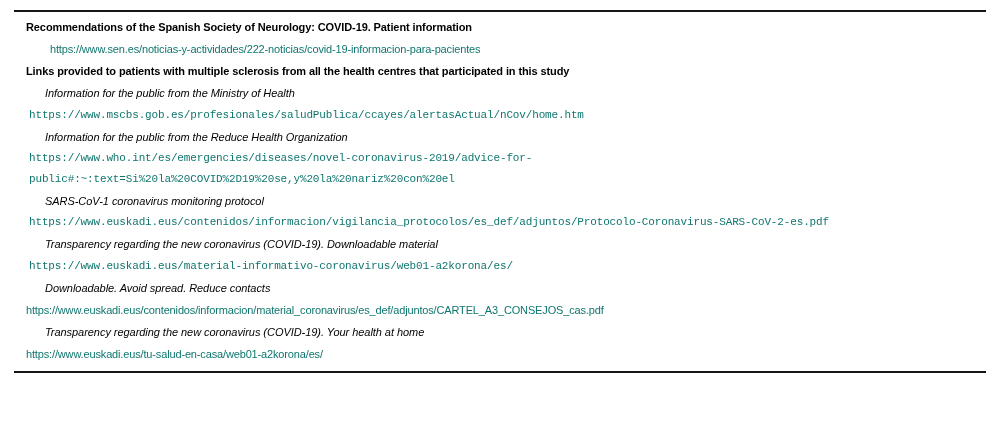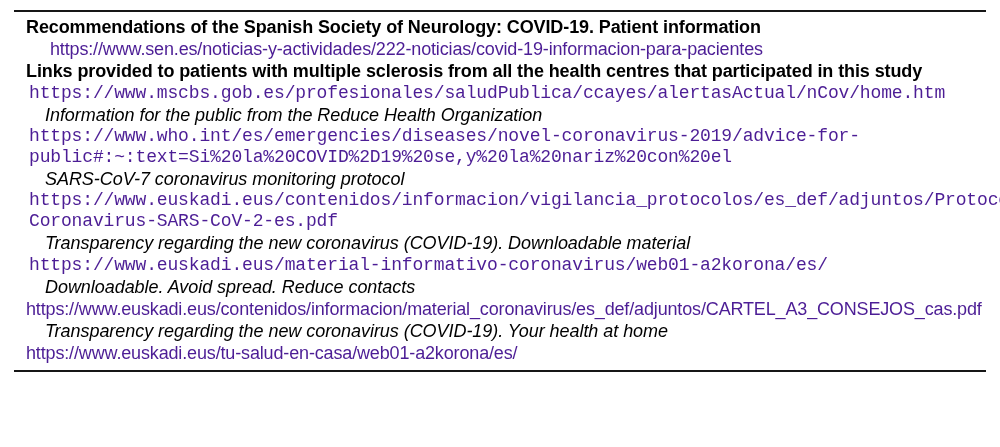--- a/index.html
+++ b/index.html
@@ -21,38 +21,38 @@
     top: 10px;
     width: 972px;
     border-top: 2px solid #161616;
     border-bottom: 2px solid #161616;
     box-sizing: border-box;
     padding-top: 4px;
     padding-bottom: 6px;
   }
   .row {
     line-height: 22px;
-    font-size: 18px;
+    font-size: 11px;
     white-space: nowrap;
   }
   .row.wrap {
     white-space: normal;
   }
   .heading {
     font-weight: bold;
     padding-left: 12px;
     letter-spacing: -0.1px;
   }
   .subhead {
     font-style: italic;
     padding-left: 31px;
     letter-spacing: -0.05px;
   }
   .link {
-    color: #4c1d95;
+    color: #0f766e;
     padding-left: 12px;
     letter-spacing: -0.15px;
   }
   .link.indent-deep {
     padding-left: 36px;
   }
   .link.indent-mid {
     padding-left: 15px;
     font-family: Liberation Mono, monospace;
   }
@@ -65,29 +65,30 @@
 <body>
 
 <div id="table-block">
 
   <div class="row heading">Recommendations of the Spanish Society of Neurology: COVID-19. Patient information</div>
 
   <div class="row link indent-deep">https://www.sen.es/noticias-y-actividades/222-noticias/covid-19-informacion-para-pacientes</div>
 
   <div class="row heading">Links provided to patients with multiple sclerosis from all the health centres that participated in this study</div>
 
+  <div class="row subhead">Information for the public from the Ministry of Health</div>
 
   <div class="row link indent-mid">https://www.mscbs.gob.es/profesionales/saludPublica/ccayes/alertasActual/nCov/home.htm</div>
 
   <div class="row subhead">Information for the public from the Reduce Health Organization</div>
 
   <div class="row link wrap indent-mid">https://www.who.int/es/emergencies/diseases/novel-coronavirus-2019/advice-for-public#:~:text=Si%20la%20COVID%2D19%20se,y%20la%20nariz%20con%20el</div>
 
 
-  <div class="row subhead">SARS-CoV-7 coronavirus monitoring protocol</div>
+  <div class="row subhead">SARS-CoV-1 coronavirus monitoring protocol</div>
 
   <div class="row link wrap indent-mid">https://www.euskadi.eus/contenidos/informacion/vigilancia_protocolos/es_def/adjuntos/Protocolo-Coronavirus-SARS-CoV-2-es.pdf</div>
 
   <div class="row subhead">Transparency regarding the new coronavirus (COVID-19). Downloadable material</div>
 
   <div class="row link indent-mid">https://www.euskadi.eus/material-informativo-coronavirus/web01-a2korona/es/</div>
 
   <div class="row subhead">Downloadable. Avoid spread. Reduce contacts</div>
 
   <div class="row link">https://www.euskadi.eus/contenidos/informacion/material_coronavirus/es_def/adjuntos/CARTEL_A3_CONSEJOS_cas.pdf</div>

